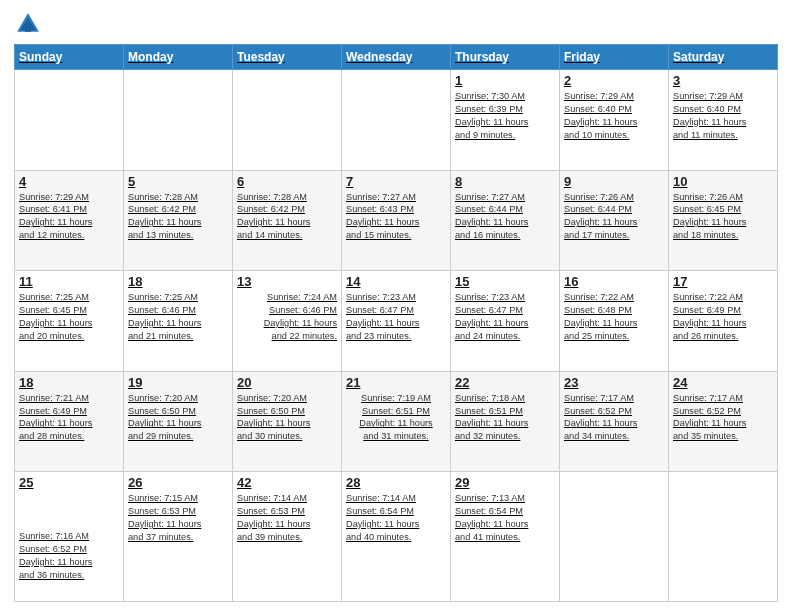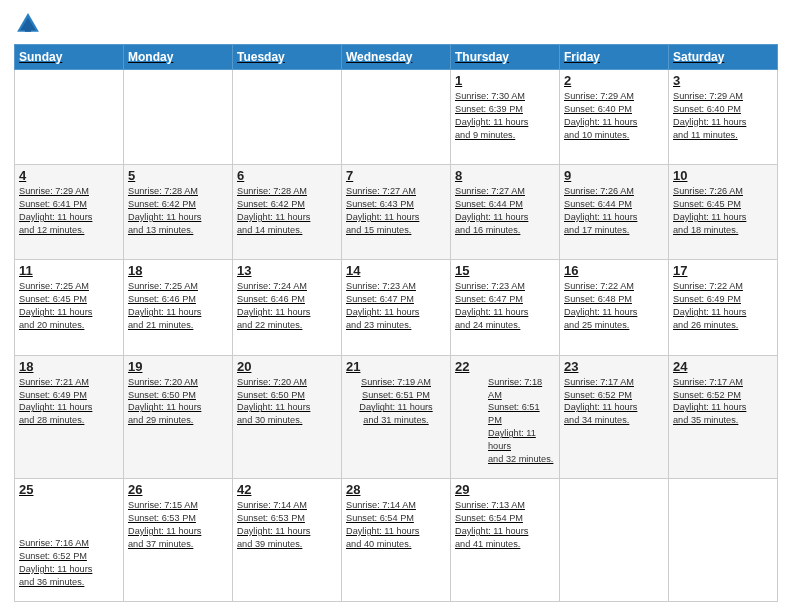--- a/index.html
+++ b/index.html
@@ -221,21 +221,21 @@
           </td>
           <td>
             <span class="day-number">18</span>
             <div class="day-info" style="white-space: pre-line;">Sunrise: 7:25 AM
 Sunset: 6:46 PM
 Daylight: 11 hours
 and 21 minutes.</div>
           </td>
           <td>
             <span class="day-number">13</span>
-            <div class="day-info" style="white-space: pre-line;">Sunrise: 7:24 AM
+            <div class="day-info" style="white-space: pre-line; text-align: right;">Sunrise: 7:24 AM
 Sunset: 6:46 PM
 Daylight: 11 hours
 and 22 minutes.</div>
           </td>
           <td>
             <span class="day-number">14</span>
             <div class="day-info" style="white-space: pre-line;">Sunrise: 7:23 AM
 Sunset: 6:47 PM
 Daylight: 11 hours
 and 23 minutes.</div>
@@ -286,21 +286,21 @@
           </td>
           <td>
             <span class="day-number">21</span>
             <div class="day-info" style="white-space: pre-line; text-align: center;">Sunrise: 7:19 AM
 Sunset: 6:51 PM
 Daylight: 11 hours
 and 31 minutes.</div>
           </td>
           <td>
             <span class="day-number">22</span>
-            <div class="day-info" style="white-space: pre-line; margin-left: 33px;">Sunrise: 7:18 AM
+            <div class="day-info" style="white-space: pre-line;">Sunrise: 7:18 AM
 Sunset: 6:51 PM
 Daylight: 11 hours
 and 32 minutes.</div>
           </td>
           <td>
             <span class="day-number">23</span>
             <div class="day-info" style="white-space: pre-line;">Sunrise: 7:17 AM
 Sunset: 6:52 PM
 Daylight: 11 hours
 and 34 minutes.</div>

